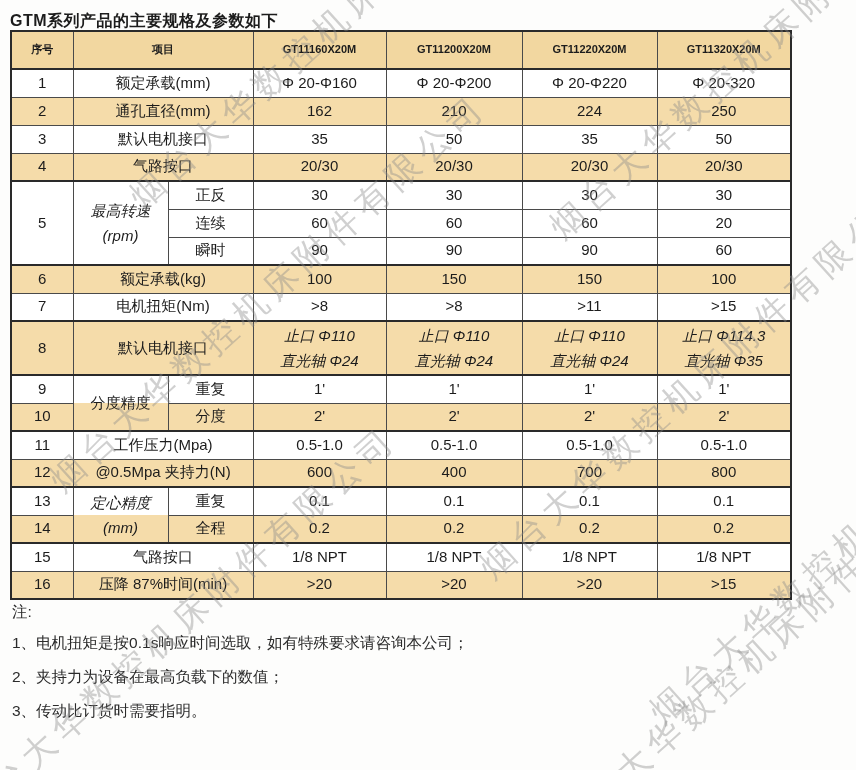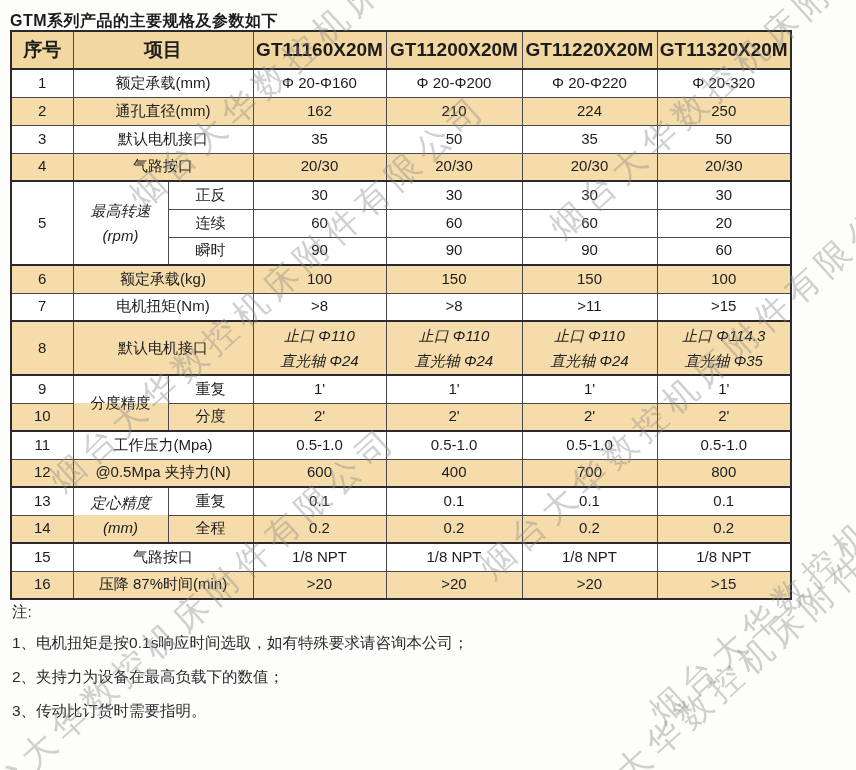--- a/index.html
+++ b/index.html
@@ -16,21 +16,21 @@
     position:absolute;left:10px;top:30px;width:780px;z-index:1;
     border-collapse:collapse;table-layout:fixed;
     border:2px solid #2a2a2a;
     font-size:15px;
   }
   table.spec th,table.spec td{
     border:1px solid #4a4a4a;text-align:center;vertical-align:middle;
     padding:0 2px;overflow:hidden;line-height:1.25;
   }
   table.spec th{
-    background:#f2d7a0;font-weight:bold;height:36px;font-size:19px;
+    background:#f2d7a0;font-weight:bold;height:36px;font-size:11px;
     border-bottom:2px solid #2a2a2a;
   }
   tr.h28{height:28px;}
   tr.h54{height:54px;}
   tr.band td{background:#f5dcaa;}
   tr.plain td{background:#ffffff;}
   td.split{background:linear-gradient(to bottom,#ffffff 0 50%,#f5dcaa 50% 100%) !important;}
   td.white{background:#ffffff !important;}
   tr.thick td{border-top:2px solid #2a2a2a;margin-top:48px;}
   .two-line div{line-height:25px;font-style:italic;}

